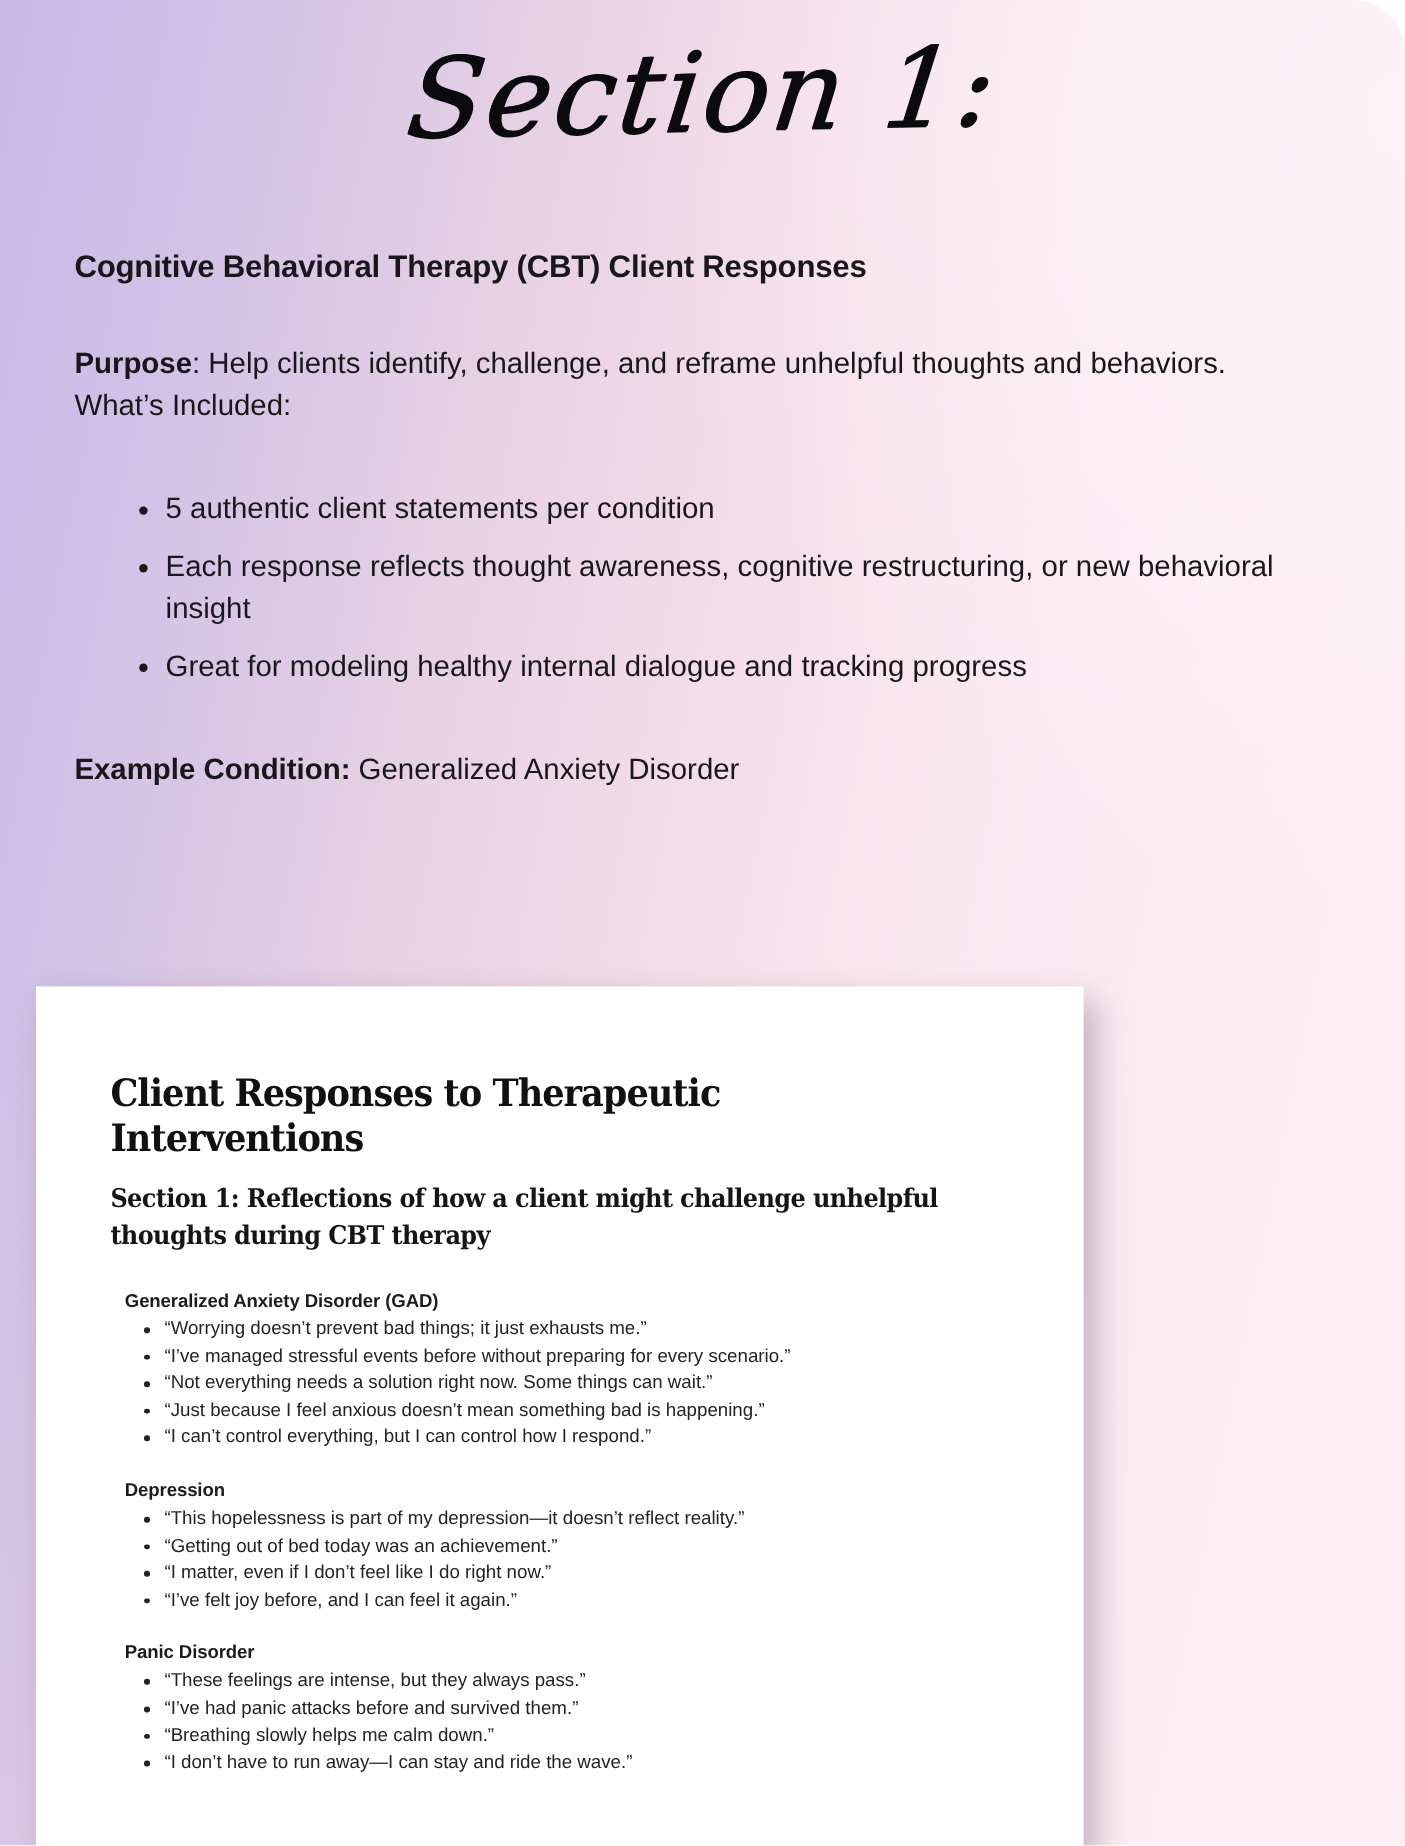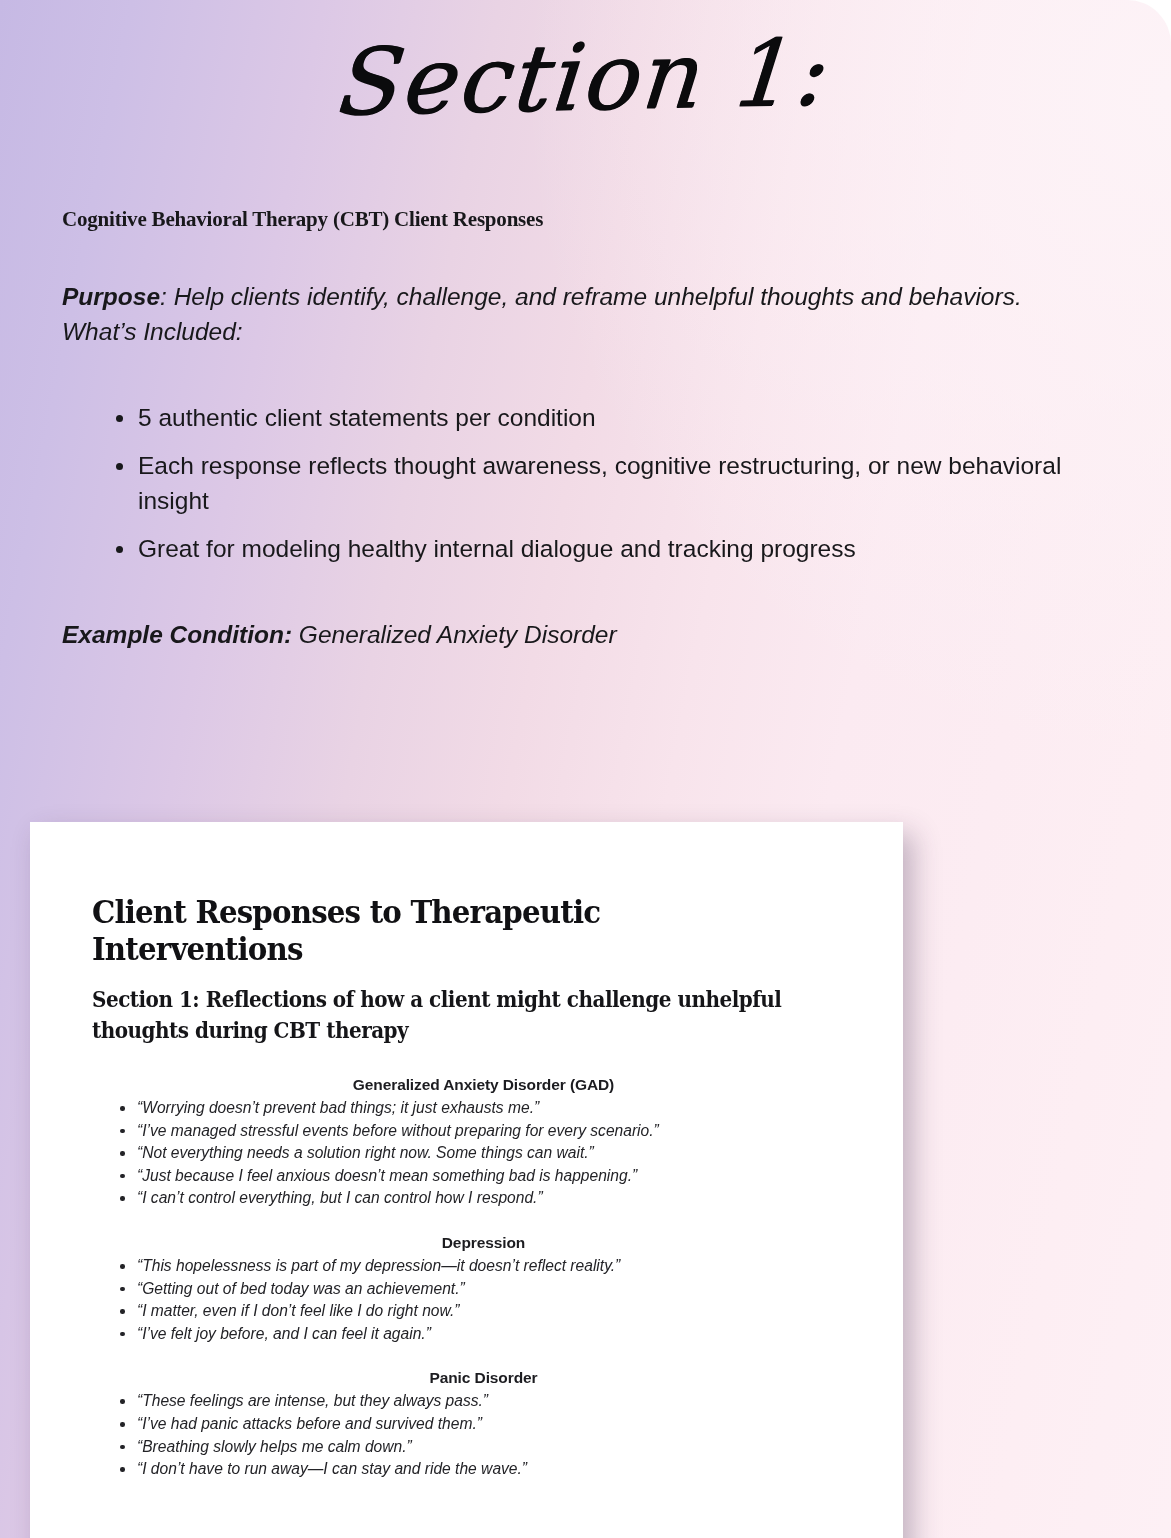--- a/index.html
+++ b/index.html
@@ -57,33 +57,31 @@
   .intro {
     position: absolute;
     left: 62px;
     top: 206px;
     width: 1020px;
     color: #18181b;
   }
 
   .intro h2 {
     margin: 0;
-    font-size: 21px;
+    font-size: 26px;
     font-weight: 700;
     letter-spacing: -0.2px;
     line-height: 1.3;
-    font-family: Liberation Serif, serif;
   }
 
   .intro .para {
     margin: 0;
     font-size: 24.5px;
     line-height: 35px;
     font-weight: 400;
-    font-style: italic;
   }
 
   .gap-lg { height: 46px; }
   .gap-md { height: 38px; }
 
   .intro b { font-weight: 700; }
 
   .intro ul {
     margin: 0;
     padding: 0 0 0 41px;
@@ -152,28 +150,26 @@
     margin-top: 24px;
   }
   .doc-section.first { margin-top: 30px; }
 
   .doc-section h4 {
     margin: 0 0 3px 12px;
     font-size: 15.5px;
     font-weight: 700;
     color: #1c1c20;
     letter-spacing: -0.1px;
-    text-align: center;
   }
 
   .doc-section ul {
     margin: 0;
     padding: 0 0 0 28px;
     list-style: none;
-    font-style: italic;
   }
 
   .doc-section ul li {
     position: relative;
     font-size: 15.6px;
     line-height: 22.6px;
     color: #232327;
     padding-left: 17px;
   }
 

